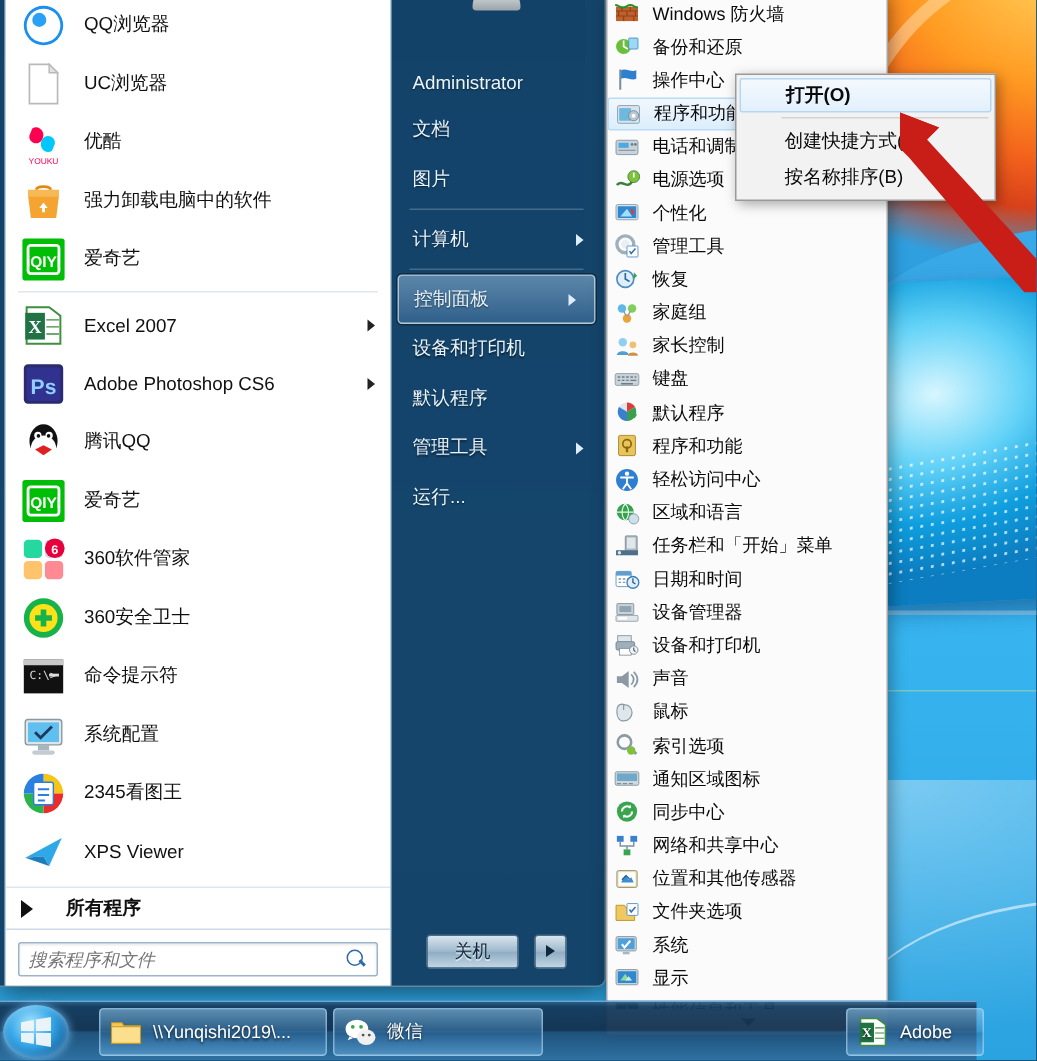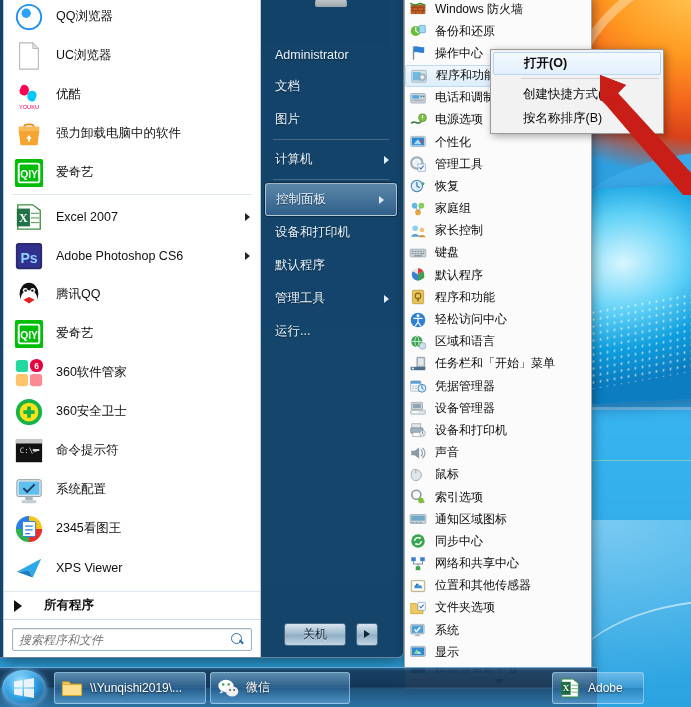--- a/index.html
+++ b/index.html
@@ -151,25 +151,25 @@
     font-size:12.5px; color:#0a0a0a; cursor:default; }
   .ctx-item.hl { background:linear-gradient(180deg,#f4f9fe,#e2f0fc);
     border:1px solid #b4d8f3; border-radius:2px; font-weight:bold; height:23px; }
   #ctx-sep { height:1px; background:#d2d2d2; margin:3px 2px 3px 28px; }
 
   
   #redarrow { position:absolute; left:600px; top:65px; width:95px; height:130px;
     pointer-events:none; }
 
   
-  #taskbar { position:absolute; left:0; bottom:0; width:597px; height:40px;
+  #taskbar { position:absolute; left:0; bottom:0; width:651px; height:40px;
     background: linear-gradient(180deg, rgba(40,92,135,.93) 0%, rgba(22,58,92,.95) 8%,
       rgba(18,48,78,.95) 48%, rgba(30,78,118,.95) 52%, rgba(46,110,158,.93) 100%);
     border-top:1px solid rgba(160,210,245,.55);
-    display:flex; align-items:center; padding-left:2px; gap:8px; }
+    display:flex; align-items:center; padding-left:2px; gap:20px; }
   #startorb { width:44px; height:36px; border-radius:50%;
     background: radial-gradient(circle at 42% 35%, #a9e6ff 0%, #34a6e8 42%, #0e5d9a 78%, #07406e 100%);
     position:relative; flex:0 0 44px;
     box-shadow: 0 0 6px rgba(120,200,255,.8), inset 0 0 6px rgba(255,255,255,.5);
     display:flex; align-items:center; justify-content:center; }
   .tb-btn { height:32px; border:1px solid rgba(190,225,250,.55); border-radius:3px;
     background: linear-gradient(180deg, rgba(150,205,240,.55), rgba(70,140,195,.45) 50%,
       rgba(45,105,160,.5) 51%, rgba(110,180,230,.5));
     display:flex; align-items:center; padding:0 10px 0 6px; gap:7px;
     color:#fff; font-size:12px; text-shadow:0 1px 2px rgba(0,0,0,.7); cursor:default;}
@@ -539,21 +539,21 @@
         <span>任务栏和「开始」菜单</span>
       </div>
       <div class="cp-item">
         <div class="cp-icon"><svg width="18" height="18" viewBox="0 0 32 32">
             <rect x="3" y="7" width="18" height="18" rx="2" fill="#fff" stroke="#5f8fb8"></rect>
             <rect x="3" y="7" width="18" height="5" fill="#5f9fd0"></rect>
             <path d="M6 16h3M11 16h3M16 16h3M6 20h3M11 20h3" stroke="#7f9aaa" stroke-width="1.6"></path>
             <circle cx="23" cy="20" r="7" fill="#dfeef8" stroke="#3a7fb8" stroke-width="1.6"></circle>
             <path d="M23 15v5l3 2" stroke="#2a5f90" stroke-width="1.6" fill="none"></path>
           </svg></div>
-        <span>凭据管理器</span>
+        <span>日期和时间</span>
       </div>
       <div class="cp-item">
         <div class="cp-icon"><svg width="18" height="18" viewBox="0 0 32 32">
             <rect x="4" y="6" width="20" height="13" rx="1" fill="#c8d2d8" stroke="#7d8e99"></rect>
             <rect x="7" y="9" width="14" height="7" fill="#8fa3b0"></rect>
             <rect x="3" y="20" width="26" height="7" rx="1" fill="#dfe7ec" stroke="#8b9aa3"></rect>
             <rect x="6" y="22" width="10" height="3" fill="#fff"></rect>
           </svg></div>
         <span>设备管理器</span>
       </div>

